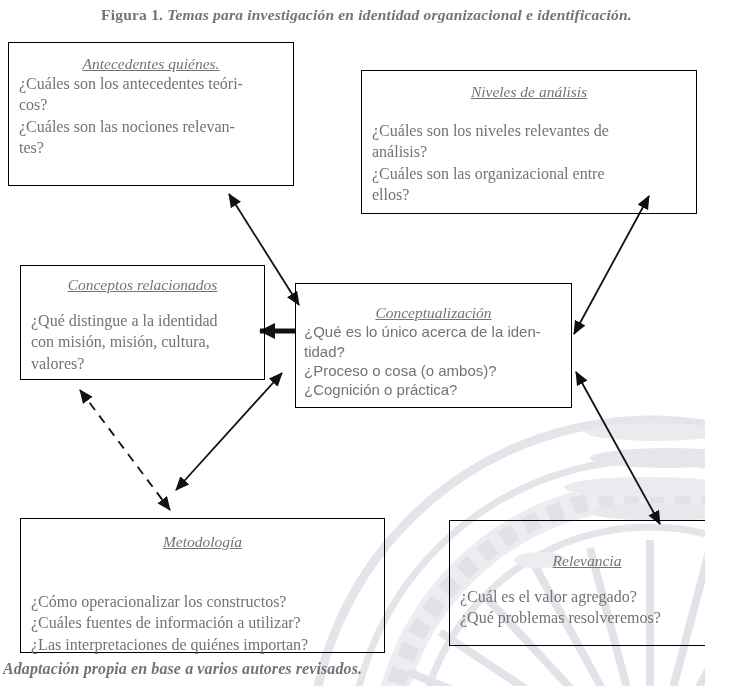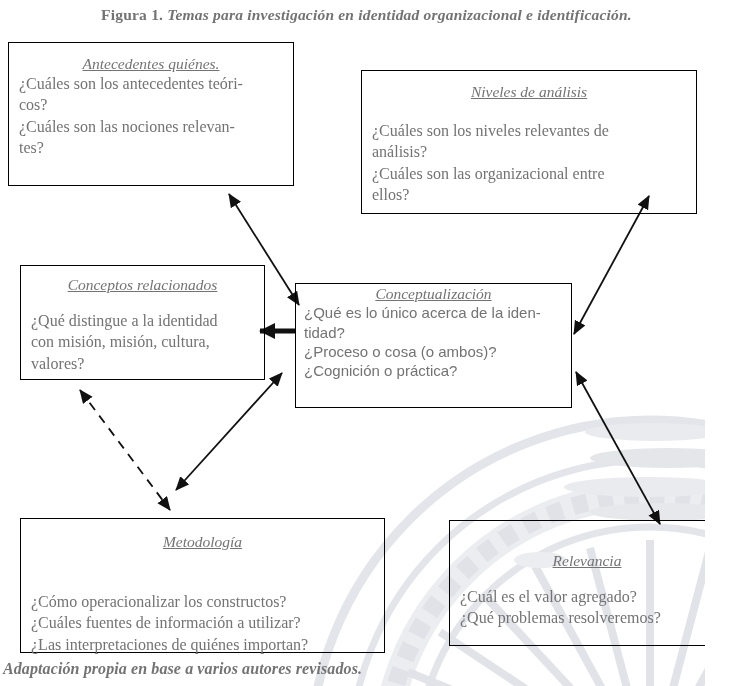--- a/index.html
+++ b/index.html
@@ -62,21 +62,21 @@
 
   #box-niveles           { left: 361px; top: 42px;  width: 336px; height: 144px; margin-top: 28px; }
   #box-niveles .box-title { margin-top: 11px; }
   #box-niveles .box-body  { margin-top: 19px; }
 
   #box-conceptos         { left: 20px;   top: 265px; width: 245px; height: 115px; }
   #box-conceptos .box-title { margin-top: 9px; }
   #box-conceptos .box-body  { margin-top: 16px; }
 
   #box-conceptualizacion { left: 295px; top: 283px; width: 277px; height: 125px; }
-  #box-conceptualizacion .box-title { margin-top: 0; }
+  #box-conceptualizacion .box-title { margin-top: 19px; }
   #box-conceptualizacion .box-body  {
     font-family: "Liberation Sans", sans-serif;
     font-size: 15px;
     line-height: 1.28;
     padding: 0 8px;
   }
 
   #box-metodologia       { left: 20px;  top: 518px; width: 365px; height: 135px; }
   #box-metodologia .box-title { margin-top: 13px; }
   #box-metodologia .box-body  { margin-top: 40px; font-family: Liberation Serif, serif; }

